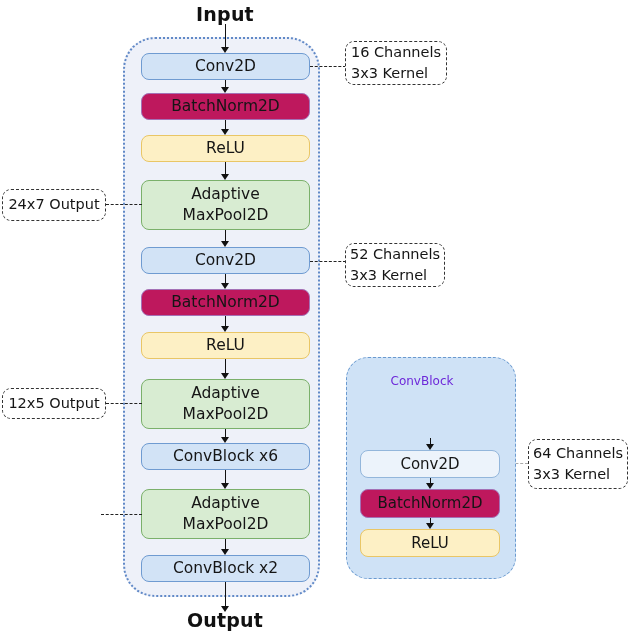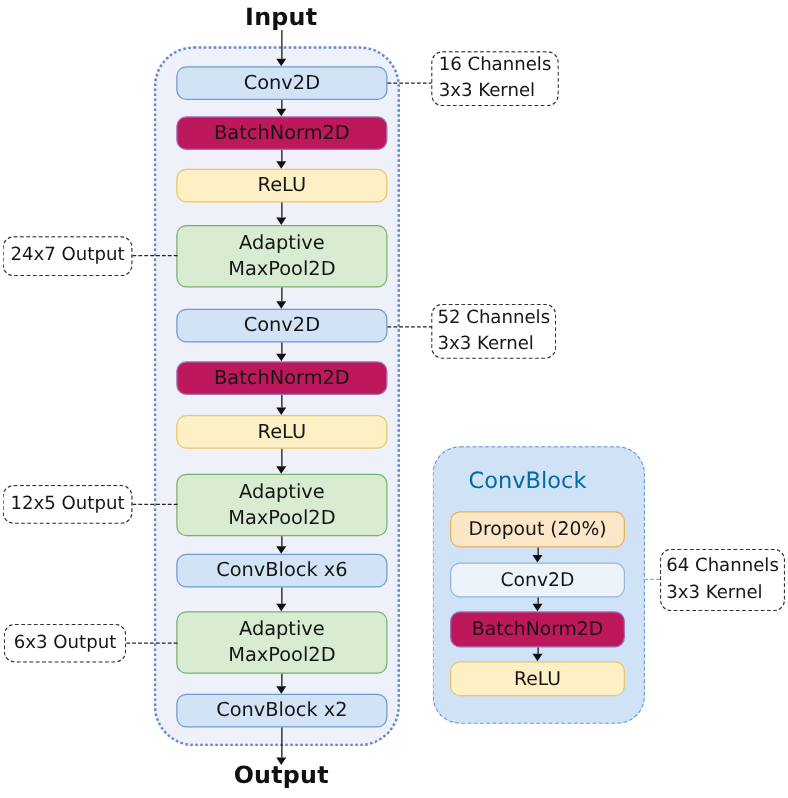--- a/index.html
+++ b/index.html
@@ -17,21 +17,21 @@
     background:#eef1f9; border:2px dotted #6189c7; border-radius:32px;
     box-sizing:border-box;
   }
   .cb-panel {
     position:absolute; left:346px; top:357px; width:170px; height:222px;
     background:#cfe2f6; border:1.6px dashed #6a9ad0; border-radius:22px;
     box-sizing:border-box;
   }
   .cb-title {
     position:absolute; left:346px; top:374px; width:152px; text-align:center;
-    font-size:18px; color:#0369a1;
+    font-size:12px; color:#6d28d9;
   }
   .block {
     position:absolute; box-sizing:border-box; border-radius:8px;
     display:flex; align-items:center; justify-content:center;
     font-size:15.5px; line-height:1.35; text-align:center;
     white-space:pre-line; color:#151515;
   }
   .mainw { left:141px; width:169px; }
   .cbw   { left:360px; width:140px; font-size:15px; }
   .blue   { background:#d2e3f6; border:1.5px solid #6f9bd1; }
@@ -98,27 +98,25 @@
   <div class="dash-h" style="left:106px; top:403px; width:36px;"></div>
   <div class="dash-h" style="left:101px; top:514px; width:41px;"></div>
   <div class="dash-h gray" style="left:501px; top:463px; width:27px;"></div>
 
   <div class="ann" style="left:345px; top:41px;  width:102px; height:44px;">16 Channels
 3x3 Kernel</div>
   <div class="ann" style="left:345px; top:243px; width:100px; height:44px;">52 Channels
 3x3 Kernel</div>
   <div class="ann" style="left:2px;   top:189px; width:104px; height:32px;">24x7 Output</div>
   <div class="ann" style="left:2px;   top:388px; width:104px; height:31px;">12x5 Output</div>
-  <div class="ann" style="left:3px;   top:499px; width:98px;  height:31px;">6x3 Output</div>
   <div class="ann" style="left:528px; top:439px; width:100px; height:50px;">64 Channels
 3x3 Kernel</div>
 
   <div class="cb-panel"></div>
   <div class="cb-title">ConvBlock</div>
-  <div class="block cbw orange" style="top:409px; height:29px;">Dropout (20%)</div>
   <div class="block cbw ltblue" style="top:450px; height:28px;">Conv2D</div>
   <div class="block cbw purple" style="top:489px; height:29px;">BatchNorm2D</div>
   <div class="block cbw yellow" style="top:529px; height:28px;">ReLU</div>
   <div class="arrow" style="left:429.5px; top:438px; height:6px;"></div>
   <div class="arrow" style="left:429.5px; top:478px; height:5px;"></div>
   <div class="arrow" style="left:429.5px; top:518px; height:5px;"></div>
 
   <div class="io-label" style="left:155px; top:609px; width:140px;">Output</div>
 
 </div>

